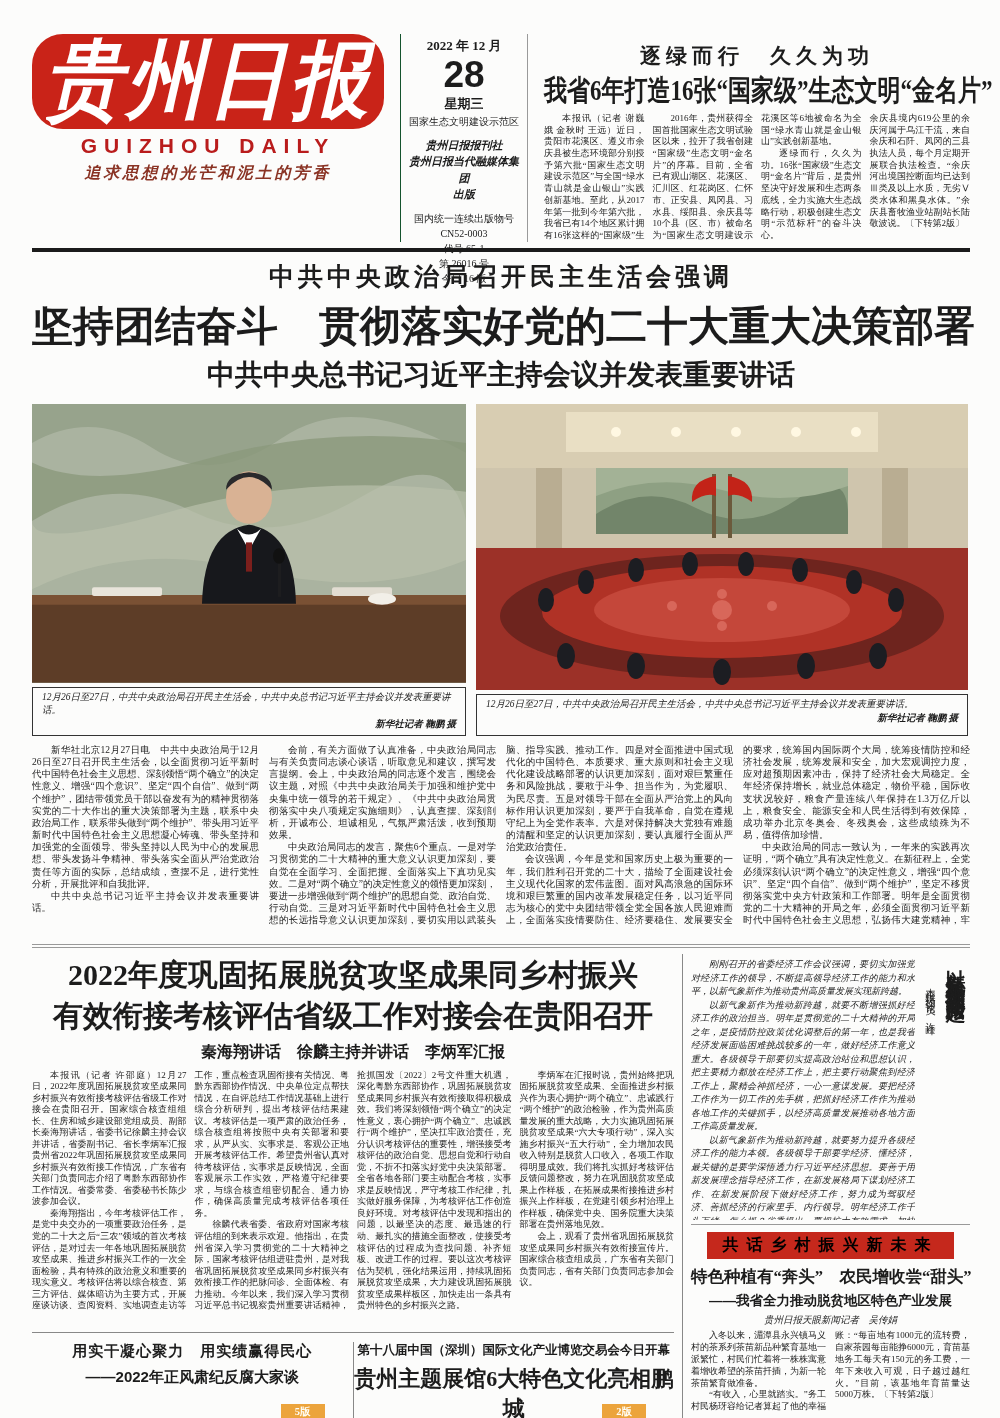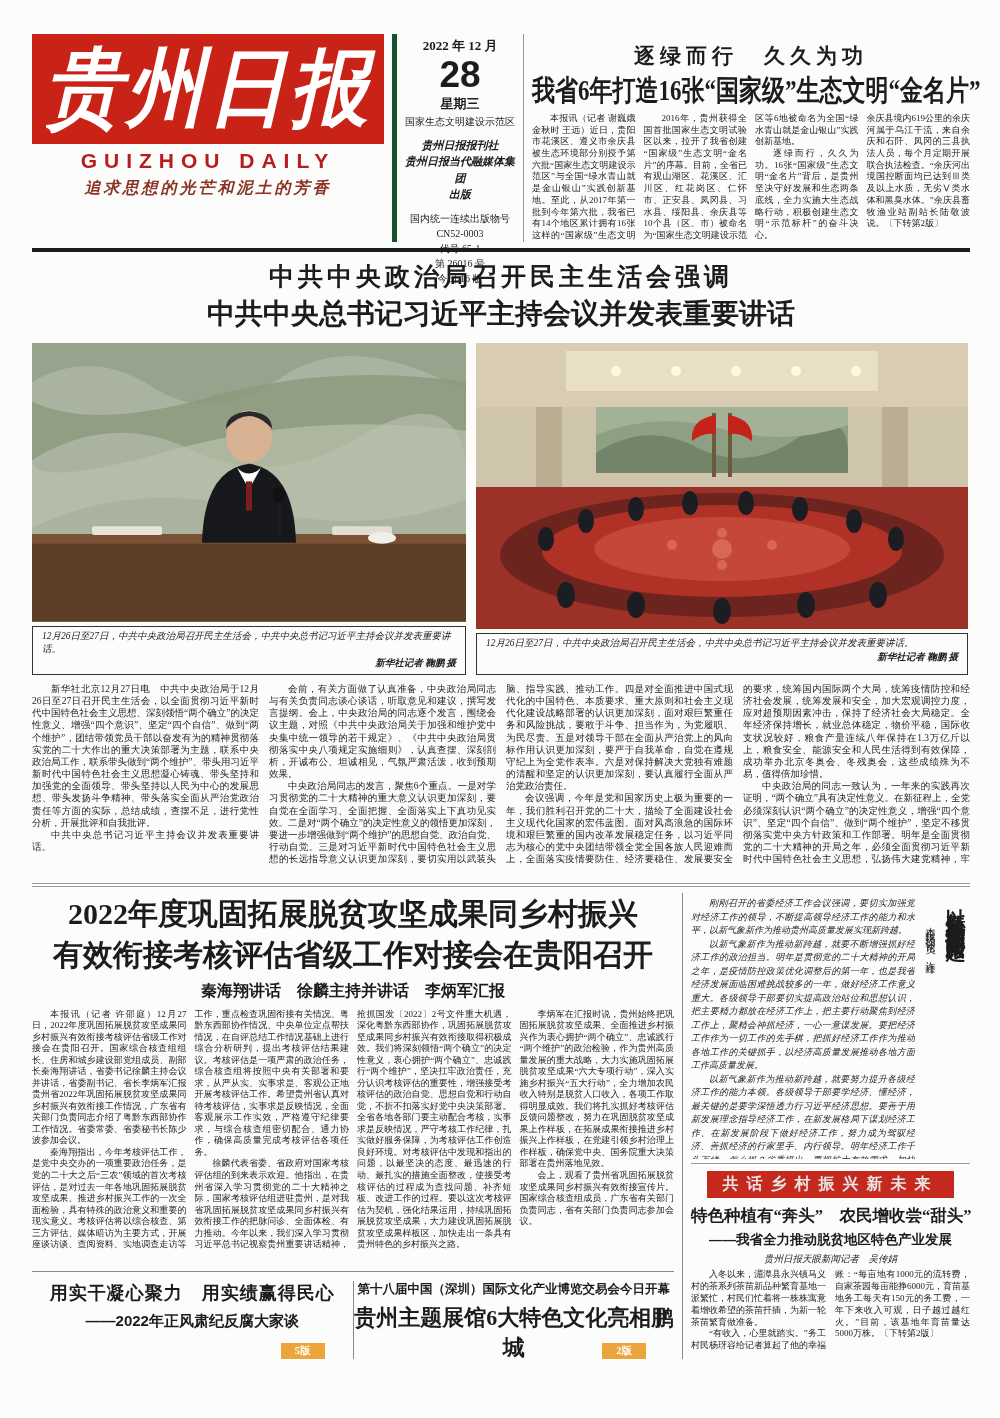--- a/index.html
+++ b/index.html
@@ -1,28 +1,28 @@
 <!DOCTYPE html>
 <html lang="zh"><head>
 <meta charset="utf-8">
 <style>
   html,body{margin:0;padding:0;background:#d6d4d1;font-family:"Liberation Serif",serif;}
   .page{width:1000px;height:1418px;margin:0 auto;background:#fcfcfb;box-sizing:border-box;
         padding:34px 30px 8px 32px;position:relative;overflow:hidden;color:#1c1c1c;}
   
   .header{display:flex;height:208px;}
   .masthead{width:352px;display:flex;flex-direction:column;}
-  .masthead-red{height:110px;background:#c92318;display:flex;align-items:center;justify-content:center;}
+  .masthead-red{height:95px;background:#c92318;display:flex;align-items:center;justify-content:center;border-radius:31px;}
   .logo-text{color:#fff;font-size:78px;font-weight:bold;font-style:italic;letter-spacing:4px;
              transform:scaleY(1.08);white-space:nowrap;}
   .masthead-en{text-align:center;color:#b91c1c;font-family:"Liberation Sans",sans-serif;
                font-size:21px;font-weight:bold;letter-spacing:7px;margin-top:5px;}
   .masthead-slogan{text-align:center;color:#8a3324;font-size:16px;font-weight:bold;font-style:italic;
                    letter-spacing:3px;margin-top:5px;}
-  .datebox{width:118px;border-left:5px solid #14532d;border-right:1px solid #9a9a9a;margin:0 8px;
+  .datebox{width:118px;border-left:1px solid #14532d;border-right:1px solid #9a9a9a;margin:0 16px;
            padding:2px 4px;text-align:center;font-size:10.5px;line-height:1.5;}
   .db-date{font-size:13px;font-weight:bold;}
   .db-day{font-size:37px;font-weight:900;line-height:1.05;font-family:"Liberation Sans",sans-serif;}
   .db-week{font-size:13px;font-weight:bold;}
   .db-lunar{font-size:10px;margin-bottom:8px;}
   .db-pub{font-size:11px;font-weight:bold;font-style:italic;line-height:1.5;}
   .db-meta{font-size:10px;margin-top:8px;line-height:1.5;}
   .toplead{flex:1;display:flex;flex-direction:column;min-width:0;}
   .eco-kicker{text-align:center;font-size:21px;font-weight:900;letter-spacing:5px;margin-top:8px;white-space:nowrap;}
   .eco-headline{text-align:center;font-size:23px;font-weight:900;margin:5px 0 7px;white-space:nowrap;
@@ -48,35 +48,35 @@
              text-align:justify;overflow:hidden;margin-top:8px;}
   
   .bottom{display:flex;height:466px;}
   .bl{width:642px;display:flex;flex-direction:column;min-width:0;}
   .bl-headline{text-align:center;font-size:30px;font-weight:900;line-height:1.38;white-space:nowrap;}
   .bl-byline{text-align:center;font-size:16px;font-weight:bold;font-family:"Liberation Sans",sans-serif;margin:5px 0 7px;}
   .bl-body{flex:1;column-count:4;column-gap:8px;font-size:9px;line-height:1.28;text-align:justify;overflow:hidden;}
   .promo-row{border-top:1px solid #888;margin-top:6px;padding-top:9px;display:flex;height:78px;}
   .promo{flex:1;position:relative;}
   .promo.second{border-left:1px solid #888;}
-  .p1-l1{font-size:18px;font-weight:900;text-align:center;letter-spacing:1px;}
+  .p1-l1{font-size:15px;font-weight:900;text-align:center;letter-spacing:1px;}
   .p1-l2{font-size:15px;font-weight:bold;text-align:center;margin-top:7px;font-family:"Liberation Sans",sans-serif;}
   .p2-l1{font-size:12.5px;font-weight:bold;text-align:center;font-family:"Liberation Sans",sans-serif;}
   .p2-l2{font-size:22px;font-weight:900;text-align:center;margin-top:5px;}
   .badge{position:absolute;right:28px;bottom:0;background:#eca43c;color:#fffdf4;font-size:10.5px;
          font-weight:bold;padding:1px 14px;}
   .vdiv{width:1px;background:#888;margin:0 8px;}
   .br{flex:1;display:flex;flex-direction:column;min-width:0;}
   .ed{display:flex;height:266px;border-bottom:1px solid #999;padding-bottom:4px;}
   .ed-body{flex:1;font-size:9px;line-height:1.5;text-align:justify;overflow:hidden;padding-top:4px;font-style:italic;}
   .ed-byline{writing-mode:vertical-rl;font-size:10px;letter-spacing:3px;margin:26px 2px 0 8px;}
   .ed-title{writing-mode:vertical-rl;font-size:20px;font-weight:900;letter-spacing:3px;
             font-family:"Liberation Sans",sans-serif;margin-left:4px;}
   .rural{flex:1;padding-top:7px;}
-  .banner{background:#c5281c;color:#e5e5e5;font-size:16px;font-weight:bold;letter-spacing:8px;
+  .banner{background:#c5281c;color:#000000;font-size:16px;font-weight:bold;letter-spacing:8px;
           text-align:center;padding:3px 0;margin:0 16px 7px;}
   .r-head{font-size:16.5px;font-weight:900;text-align:center;white-space:nowrap;}
   .r-sub{font-size:13.5px;font-weight:bold;text-align:center;margin-top:4px;font-family:"Liberation Sans",sans-serif;}
   .r-byline{font-size:9.5px;text-align:center;margin:4px 0 3px;font-style:italic;}
   .r-body{column-count:2;column-gap:9px;font-size:9px;line-height:1.32;text-align:justify;height:86px;overflow:hidden;}
   p.para{margin:0;text-indent:2em;}
 </style>
 </head>
 <body>
 
@@ -117,20 +117,21 @@
           <p class="para">逐绿而行，久久为功。16张“国家级”生态文明“金名片”背后，是贵州坚决守好发展和生态两条底线，全力实施大生态战略行动，积极创建生态文明“示范标杆”的奋斗决心。</p>
           <p class="para">打造“国家级”生态文明“金名片”，需要树立大局观、长远观、整体观。余庆县境内619公里的余庆河属于乌江干流，来自余庆和石阡、凤冈的三县执法人员，每个月定期开展联合执法检查。“余庆河出境国控断面均已达到Ⅲ类及以上水质，无劣Ⅴ类水体和黑臭水体。”余庆县畜牧渔业站副站长陆敬波说。〔下转第2版〕</p>
         </div>
     </div>
   </div>
 
   <div class="rule-heavy"></div>
 
   <div>
     <div class="ms-kicker">中共中央政治局召开民主生活会强调</div>
+    <div class="ms-headline">坚持团结奋斗　贯彻落实好党的二十大重大决策部署</div>
     <div class="ms-sub">中共中央总书记习近平主持会议并发表重要讲话</div>
 
     <div class="photos">
       <div class="photo-block left">
         <div class="photo">
           <svg viewBox="0 0 434 286" preserveAspectRatio="none">
             <rect width="434" height="286" fill="#aab3a0"></rect>
             <path d="M0 40 Q60 5 120 45 T250 35 T434 50 V0 H0 Z" fill="#97a38c"></path>
             <path d="M0 120 Q80 70 160 110 T330 95 T434 120 V40 Q300 20 180 55 T0 60 Z" fill="#8b987c" opacity="0.8"></path>
             <path d="M0 190 Q100 140 220 170 T434 160 V90 Q280 70 140 110 T0 120 Z" fill="#b9c0ab" opacity="0.7"></path>

